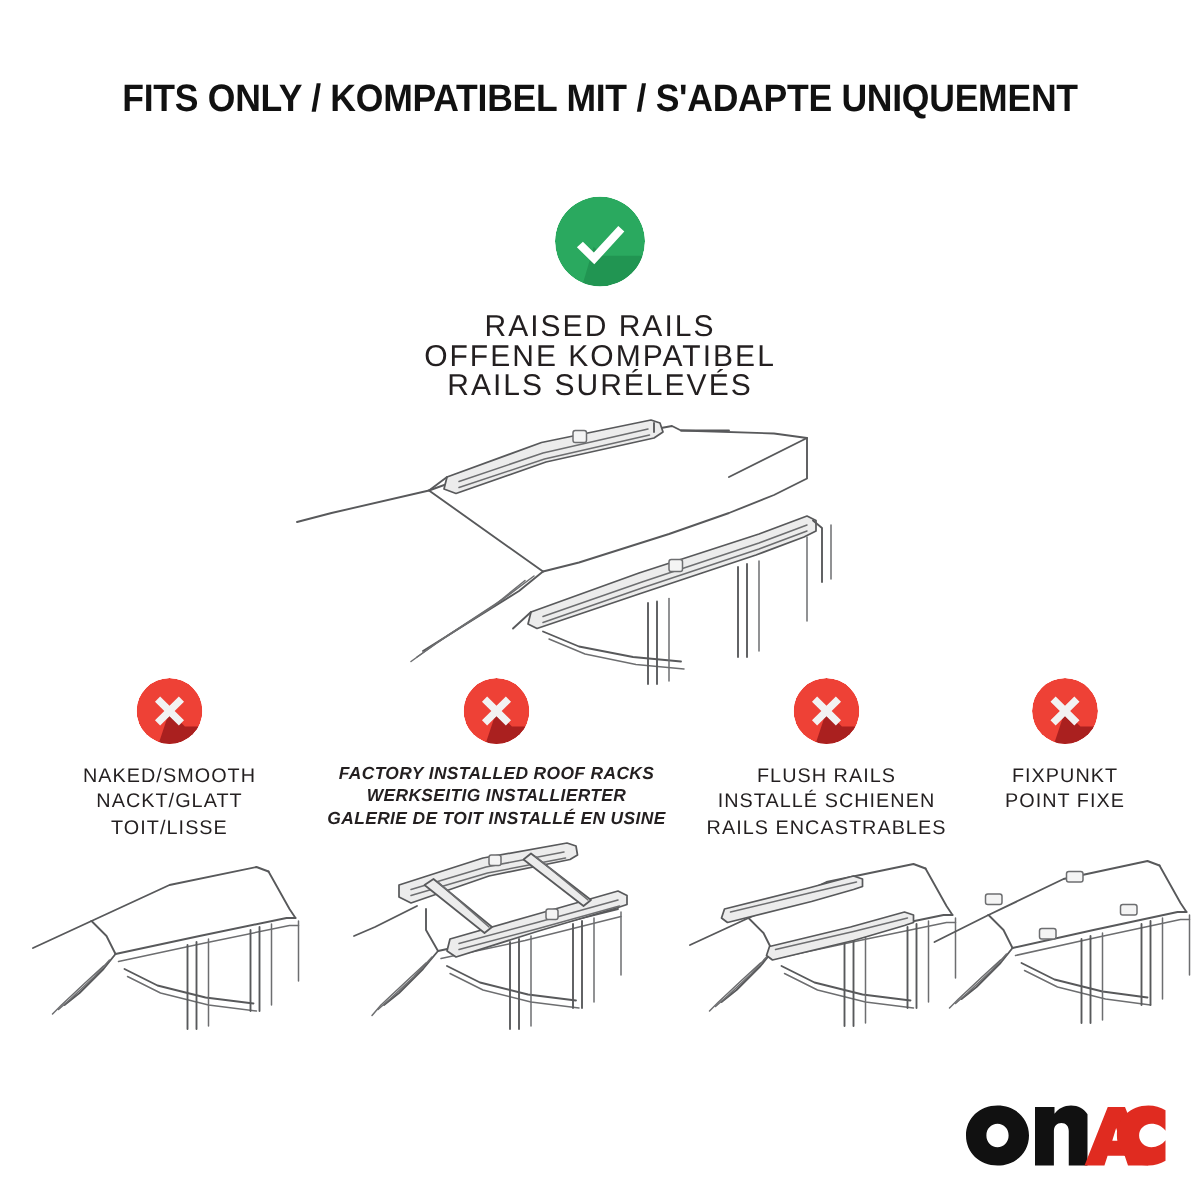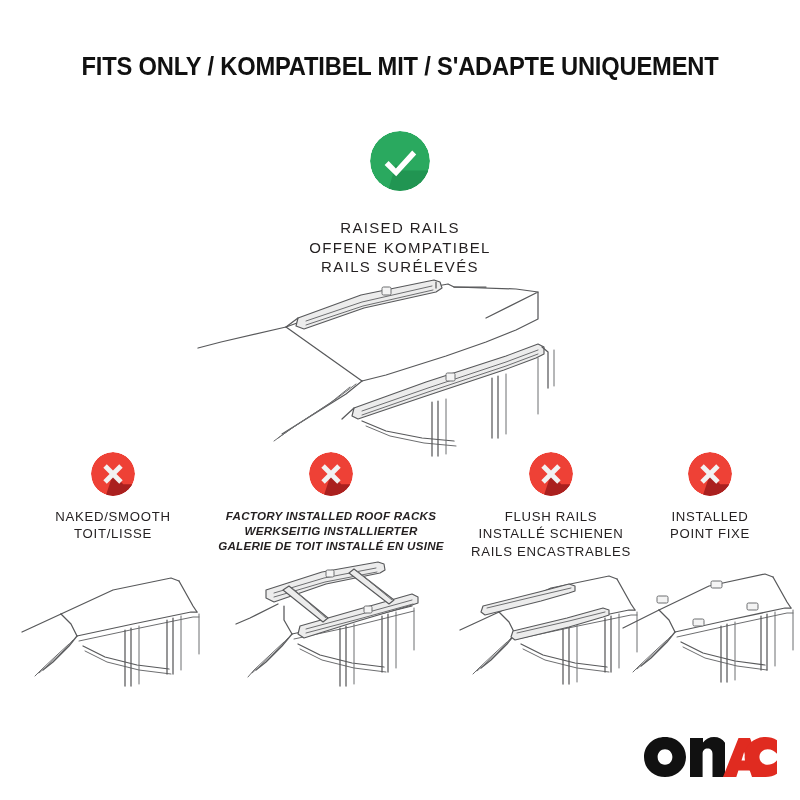--- a/index.html
+++ b/index.html
@@ -44,22 +44,22 @@
   }
   .badge {
     position: relative;
     display: inline-block;
     border-radius: 50%;
     overflow: hidden;
   }
   .badge svg { display: block; }
 
   .featured-labels {
-    margin-top: 23px;
-    font-size: 15px;
+    margin-top: 13px;
+    font-size: 20px;
     line-height: 19.5px;
     letter-spacing: 1.35px;
     font-weight: 400;
     color: #231f20;
   }
   .featured-labels div { white-space: nowrap; }
 
   
   #main-illustration {
     position: absolute;
@@ -208,20 +208,21 @@
           <g clip-path="url(#clipX1)">
             <circle cx="30" cy="30" r="30" fill="#ee4136"></circle>
             <path d="M30 30 L44 44 L60 44 L60 60 L20 60 Z" fill="#9e1b1b" opacity="0.85"></path>
             <path d="M21.5 16.8 L30 25.3 L38.5 16.8 L43.2 21.5 L34.7 30 L43.2 38.5 L38.5 43.2 L30 34.7 L21.5 43.2 L16.8 38.5 L25.3 30 L16.8 21.5 Z" fill="#f2f2f2"></path>
           </g>
         </svg>
       </span>
     </div>
     <div class="col-labels size-normal">
       <div>NAKED/SMOOTH</div>
+      <div>NACKT/GLATT</div>
       <div>TOIT/LISSE</div>
     </div>
     <div class="col-illustration" style="top:110px;">
       <svg width="200" height="130" viewBox="0 0 200 130" aria-hidden="true">
         <path class="roofline" d="M48 52 L22 64 L9 70"></path>
         <path class="roofline" d="M48 52 L100 28 L158 16 L166 19"></path>
         <path class="roofline" d="M166 19 L180 44 L184 50"></path>
         <path class="roofline" d="M48 52 L58 62 L64 74"></path>
         <path class="roofline" d="M64 74 L120 62 L178 50 L184 50"></path>
         <path class="roofline-thin" d="M66 79 L122 67 L180 55 L186 55"></path>
@@ -364,21 +365,21 @@
             </defs>
           <g clip-path="url(#clipX4)">
             <circle cx="30" cy="30" r="30" fill="#ee4136"></circle>
             <path d="M30 30 L44 44 L60 44 L60 60 L20 60 Z" fill="#9e1b1b" opacity="0.85"></path>
             <path d="M21.5 16.8 L30 25.3 L38.5 16.8 L43.2 21.5 L34.7 30 L43.2 38.5 L38.5 43.2 L30 34.7 L21.5 43.2 L16.8 38.5 L25.3 30 L16.8 21.5 Z" fill="#f2f2f2"></path>
           </g>
         </svg>
       </span>
     </div>
     <div class="col-labels size-normal">
-      <div>INSTALLED</div>
+      <div>FIXPUNKT</div>
       <div>POINT FIXE</div>
     </div>
     <div class="col-illustration" style="top:110px;">
       <svg width="190" height="130" viewBox="0 0 190 130" aria-hidden="true">
         <path class="roofline" d="M44 48 L20 60 L8 66"></path>
         <path class="roofline" d="M44 48 L94 24 L150 12 L158 15"></path>
         <path class="roofline" d="M158 15 L172 40 L176 46"></path>
         <path class="roofline" d="M44 48 L54 58 L60 70"></path>
         <path class="roofline" d="M60 70 L114 58 L170 46 L176 46"></path>
         <path class="roofline-thin" d="M62 75 L116 63 L172 51 L178 51"></path>

